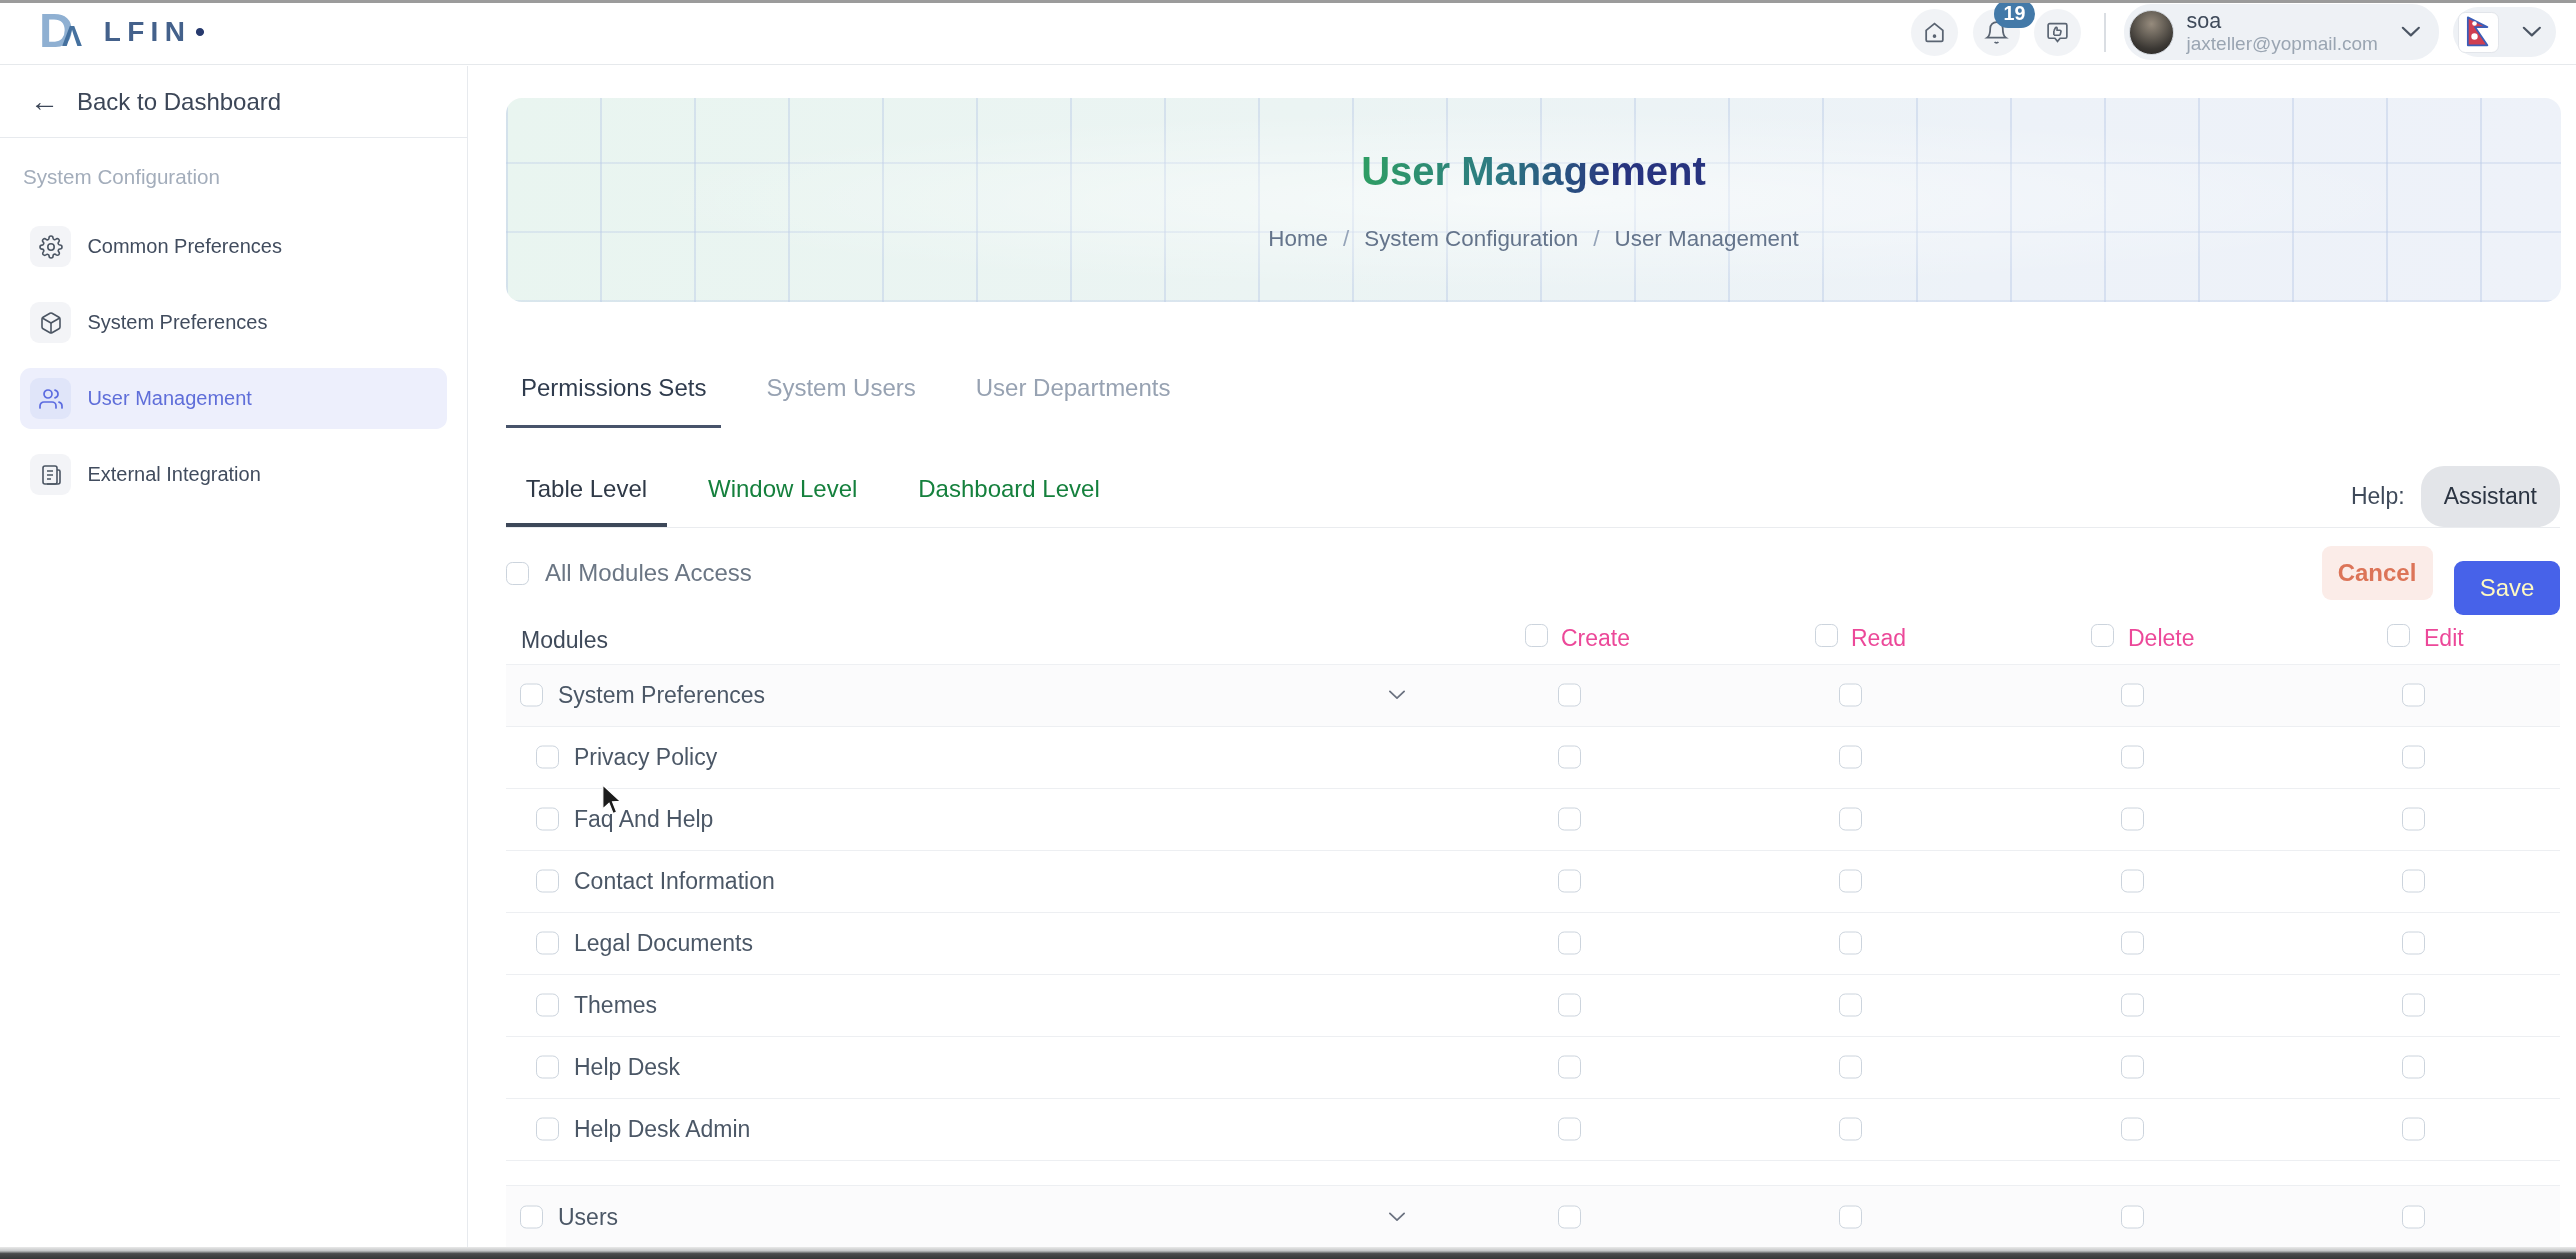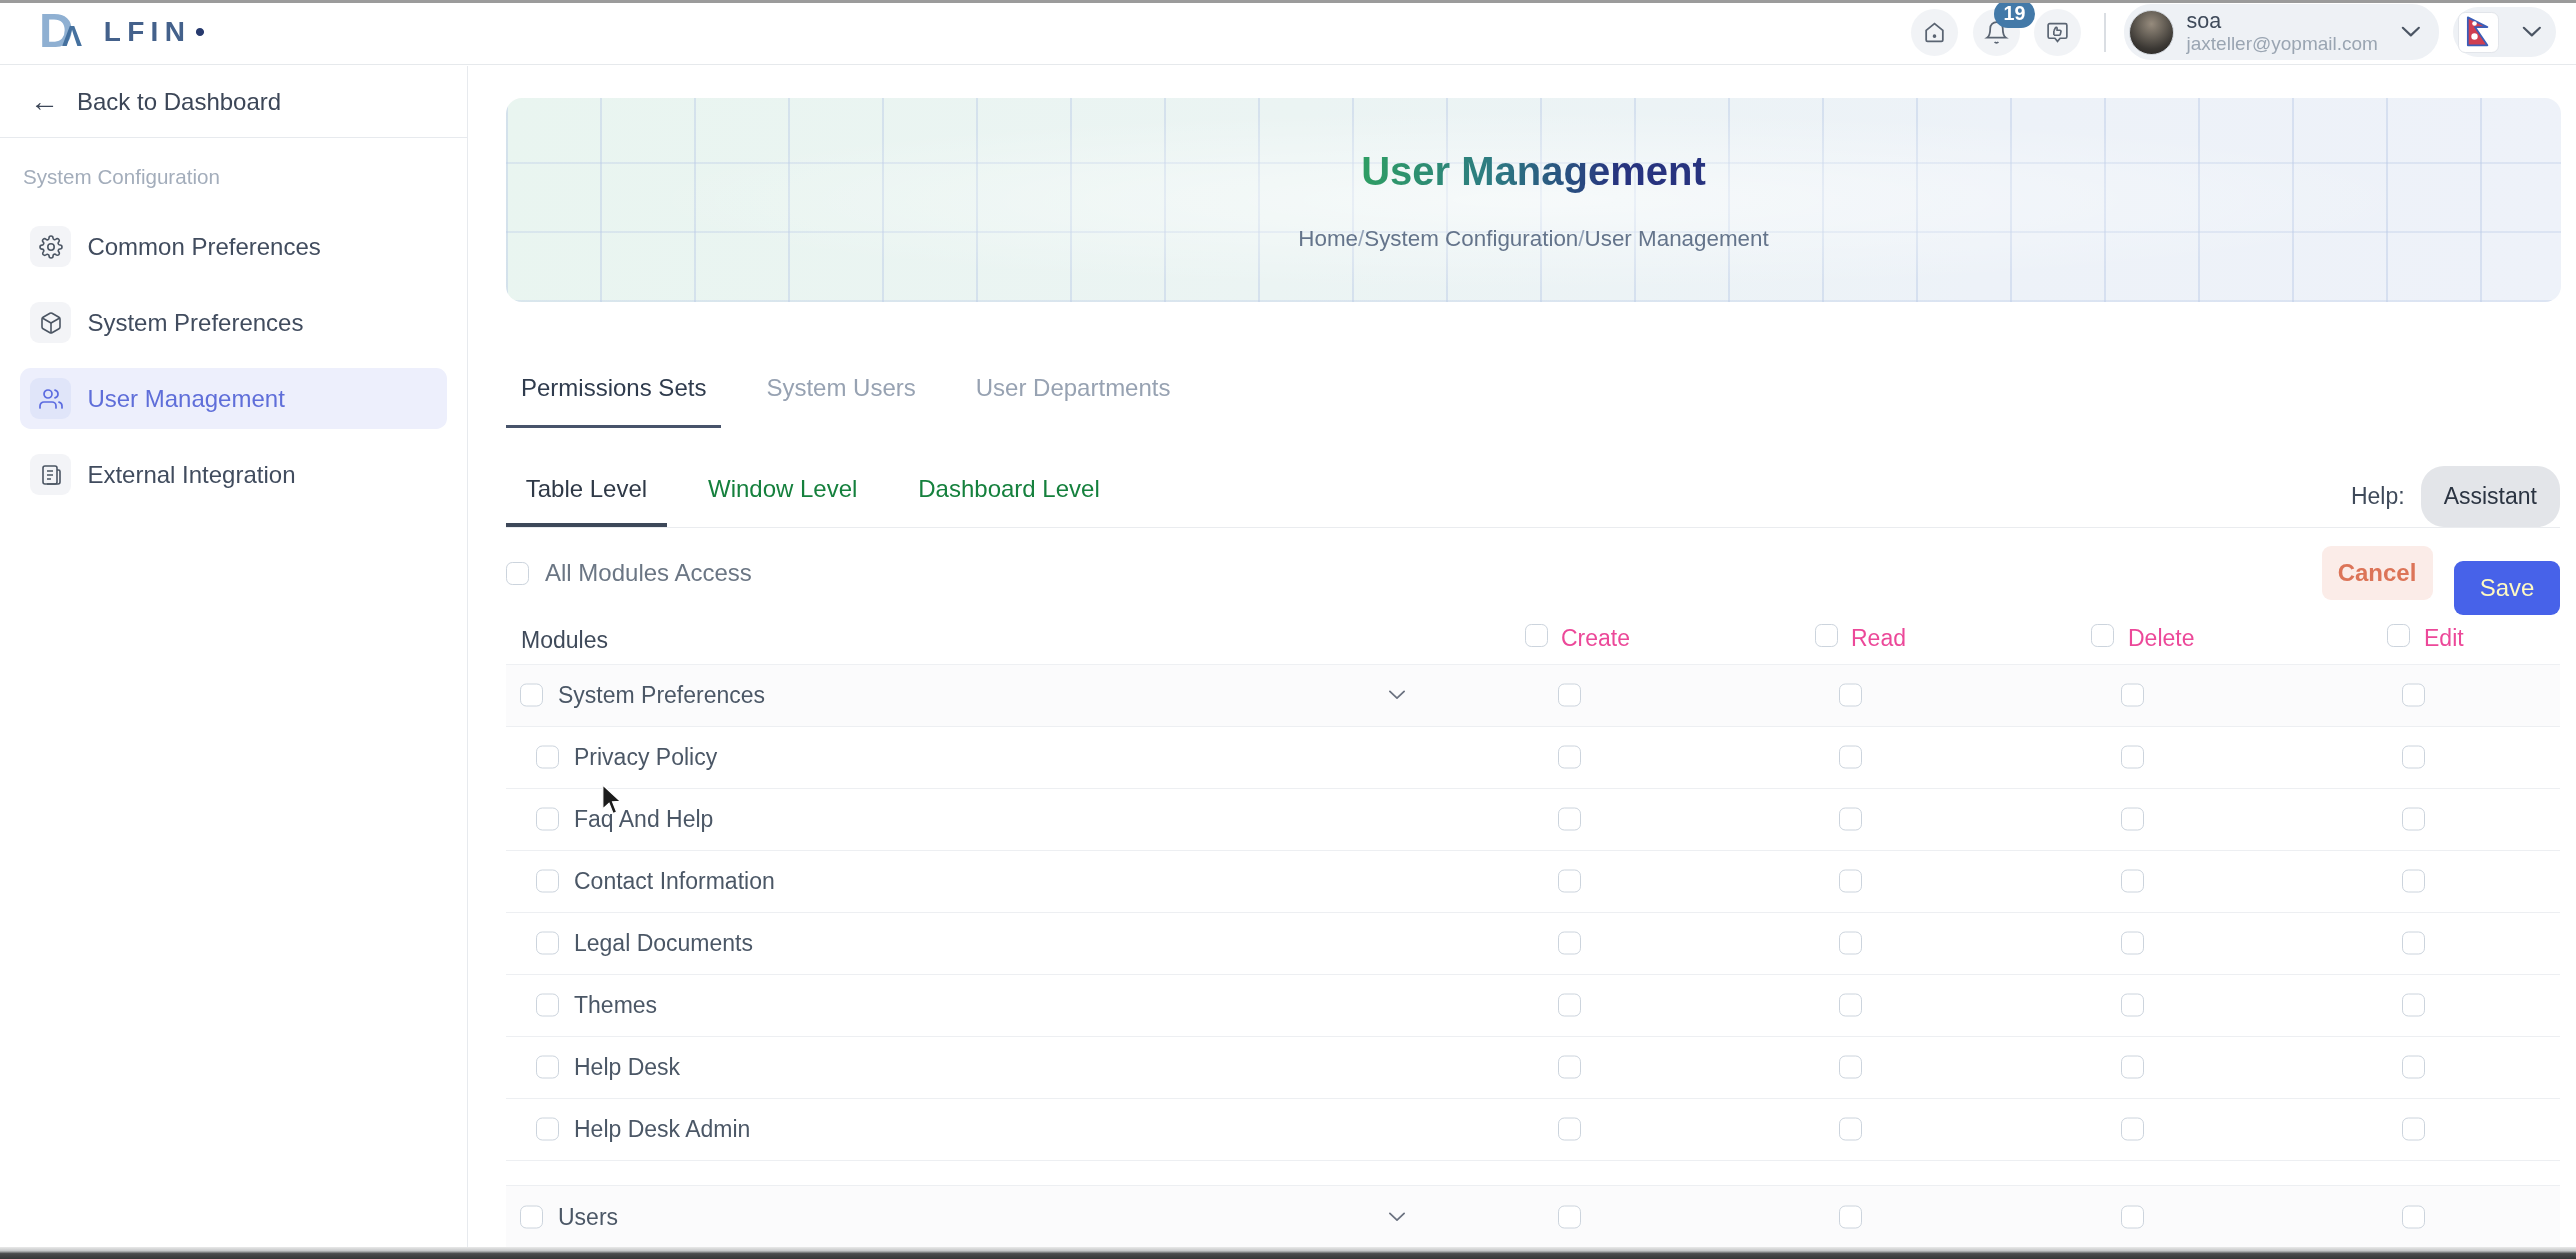--- a/index.html
+++ b/index.html
@@ -45,40 +45,40 @@
   .back-row { height:72px; display:flex; align-items:center; padding-left:30px;
               border-bottom:0.9px solid #e7eaee; }
   .back-arrow { font-size:29px; color:#3c4657; }
   .back-label { font-size:24px; color:#3c4657; margin-left:18px; }
   .side-section { margin:27px 0 0 23px; font-size:20.6px; color:#a3adbb; }
   .side-items { margin-top:27px; padding:0 19.7px; }
   .side-item { height:61px; display:flex; align-items:center; padding-left:10.7px;
                border-radius:10.7px; margin-bottom:15px; color:#414c5e; }
   .side-item .tile { width:41px; height:41px; border-radius:9px; background:#f3f4f7;
                      display:flex; align-items:center; justify-content:center; color:#4b5563; }
-  .side-item .lbl { font-size:24px; margin-left:16px; }
+  .side-item .lbl { font-size:20px; margin-left:16px; }
   .side-item.active { background:#edeffc; color:#5f6ed9; }
   .side-item.active .tile { background:#e0e5f9; color:#5b6be0; }
   .side-item.active .lbl { color:#5f6ed9; }
 
   
   .main { position:absolute; top:66px; left:469px; width:2107px; height:1193px; background:#fff;
           padding:0 16px 0 37px; }
   .banner { margin-top:32px; width:2055px; height:204px; border-radius:16px; position:relative;
             background:
               radial-gradient(ellipse at 50% 50%, rgba(255,255,255,0.55) 0%, rgba(255,255,255,0) 62%),
               repeating-linear-gradient(90deg, rgba(186,202,230,0.45) 0 1.8px, transparent 1.8px 94px),
               repeating-linear-gradient(0deg, rgba(186,202,230,0.35) 0 1.8px, transparent 1.8px 69px),
               linear-gradient(100deg, #e9f5f0 0%, #ebf4f3 38%, #edf2f8 72%, #eef2f9 100%);
             display:flex; flex-direction:column; align-items:center; justify-content:center; }
   .banner-title { font-size:40px; font-weight:700;
                   background:linear-gradient(90deg, #2e9e63 0%, #2d7b82 38%, #27337f 75%);
                   -webkit-background-clip:text; background-clip:text; color:transparent;
                   -webkit-text-fill-color:transparent; }
-  .crumbs { margin-top:32px; font-size:22.4px; color:#64748b; display:flex; gap:0; }
+  .crumbs { margin-top:32px; font-size:22.4px; color:#64748b; display:flex; gap:15px; }
   .crumb-sep { color:#94a3b8; }
 
   .tabs { margin-top:72px; display:flex; }
   .tab { padding:0 15px 23px 15px; font-size:24px; color:#97a2b2; margin-right:30px; }
   .tab.active { color:#2f3b4d; border-bottom:3.6px solid #47536a; }
 
   .subtabs { margin-top:47px; display:flex; position:relative; border-bottom:0.9px solid #eaecef;
              align-items:flex-start; }
   .subtab { padding:0 19.7px 19.7px 19.7px; font-size:24px; color:#15803d; margin-right:21.5px; }
   .subtab.active { color:#2f3947; border-bottom:4.5px solid #3d4859; font-weight:500; }

